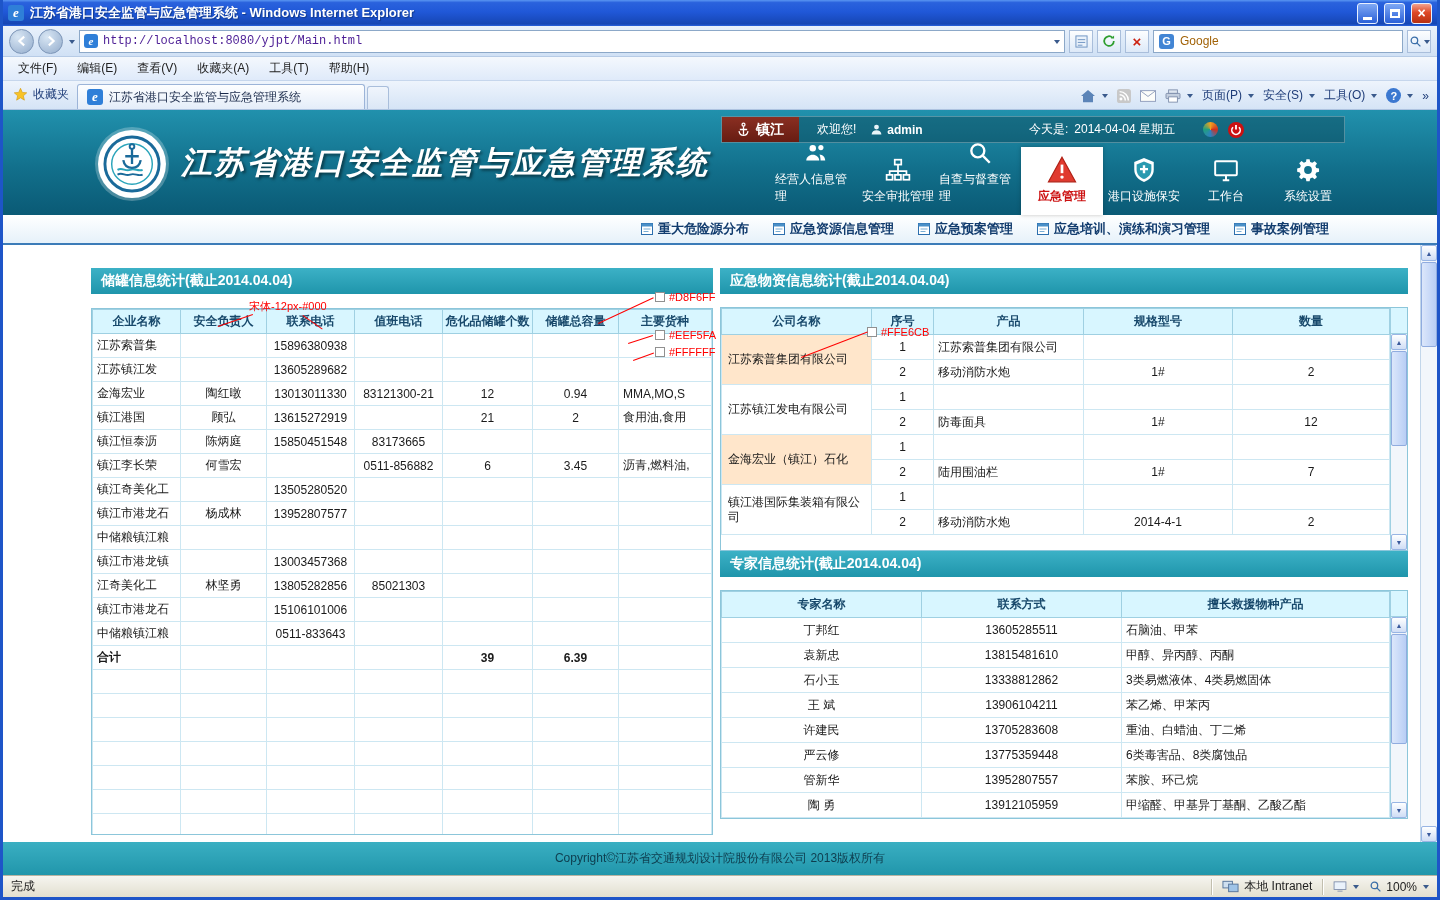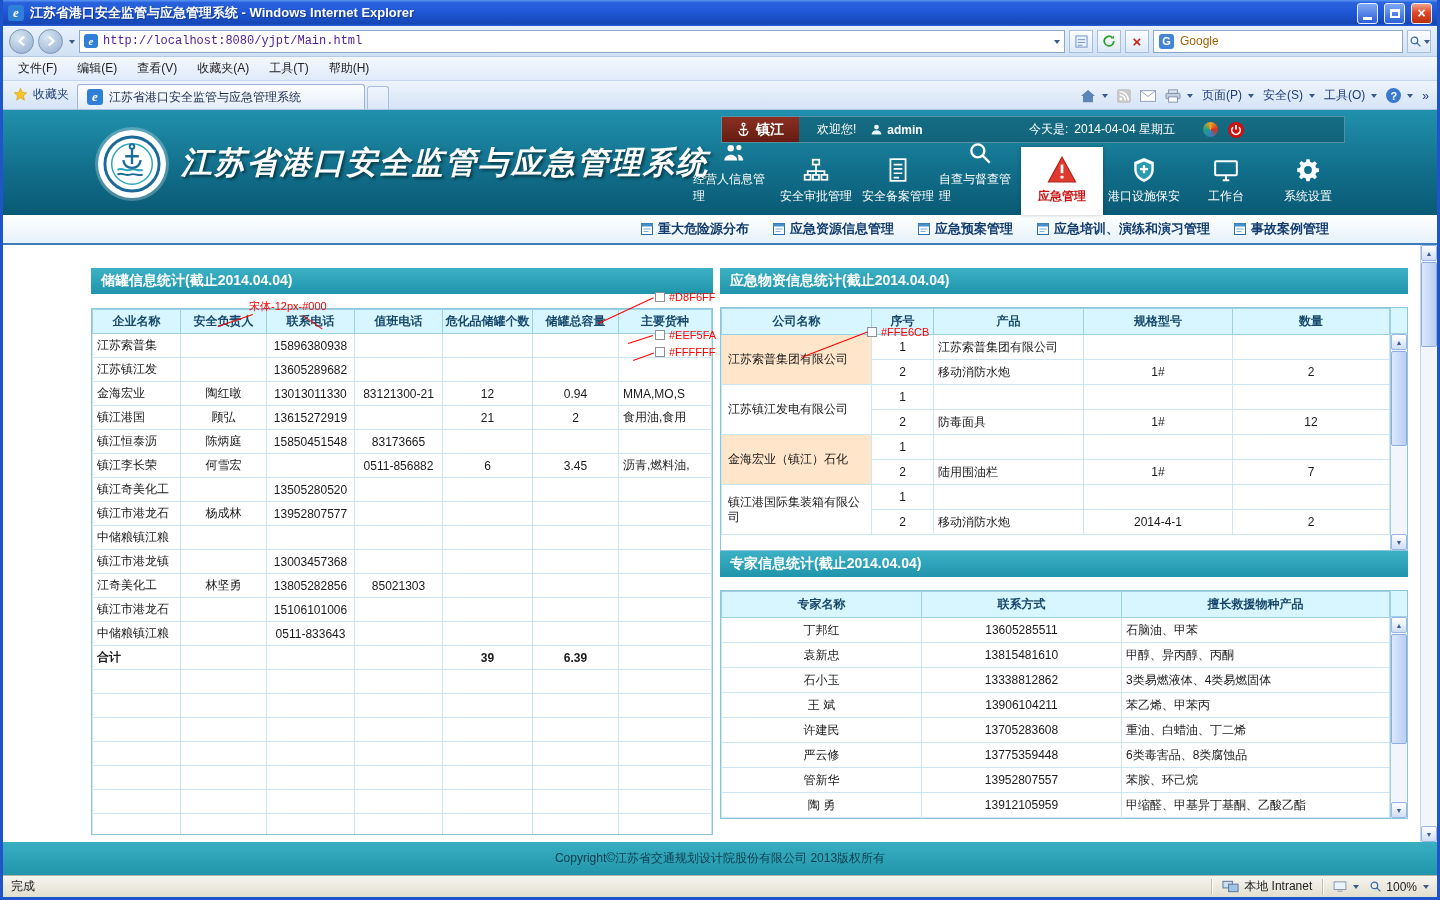--- a/index.html
+++ b/index.html
@@ -353,29 +353,20 @@
                 <rect x="1.5" y="16.5" width="5.5" height="4.5"></rect>
                 <rect x="9.2" y="16.5" width="5.5" height="4.5"></rect>
                 <rect x="17" y="16.5" width="5.5" height="4.5"></rect>
                 <path d="M12 7v5M4.3 16.5v-3.5h15.5v3.5M12 12v4.5"></path>
               </svg>
           </span>
           <span class="nlabel">安全审批管理</span>
         </div>
         <div class="nav-item">
           <span class="nicon">
-            <svg width="24" height="26" viewBox="0 0 20 24" fill="none" stroke="#fff" stroke-width="1.6">
-                <rect x="3" y="2" width="14" height="20"></rect>
-                <path d="M6 7h8M6 11h8M6 15h8M6 19h5"></path>
-              </svg>
-          </span>
-          <span class="nlabel">安全备案管理</span>
-        </div>
-        <div class="nav-item">
-          <span class="nicon">
             <svg width="26" height="26" viewBox="0 0 24 24" fill="none" stroke="#fff" stroke-width="2.2">
                 <circle cx="10" cy="10" r="6"></circle>
                 <path d="M14.5 14.5L21 21"></path>
               </svg>
           </span>
           <span class="nlabel">自查与督查管理</span>
         </div>
         <div class="nav-item active">
           <span class="nicon">
             <svg width="30" height="27" viewBox="0 0 24 22">

